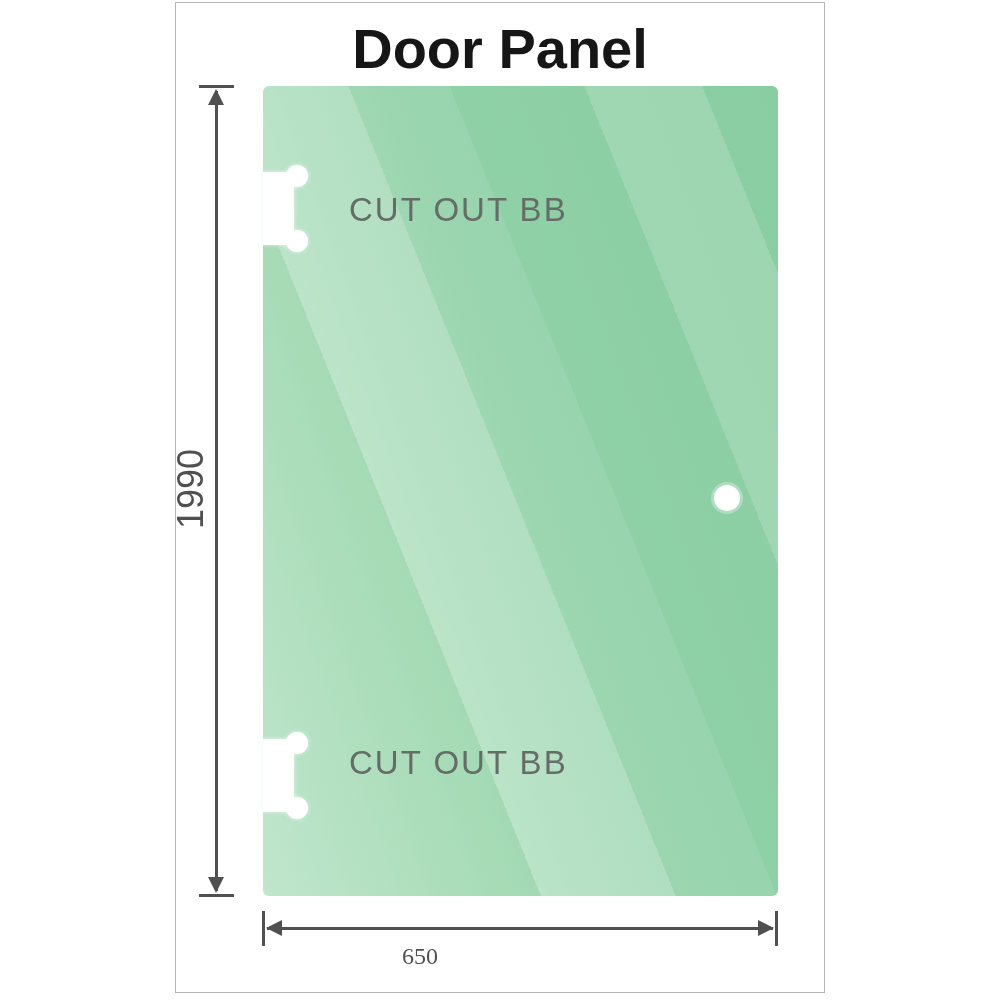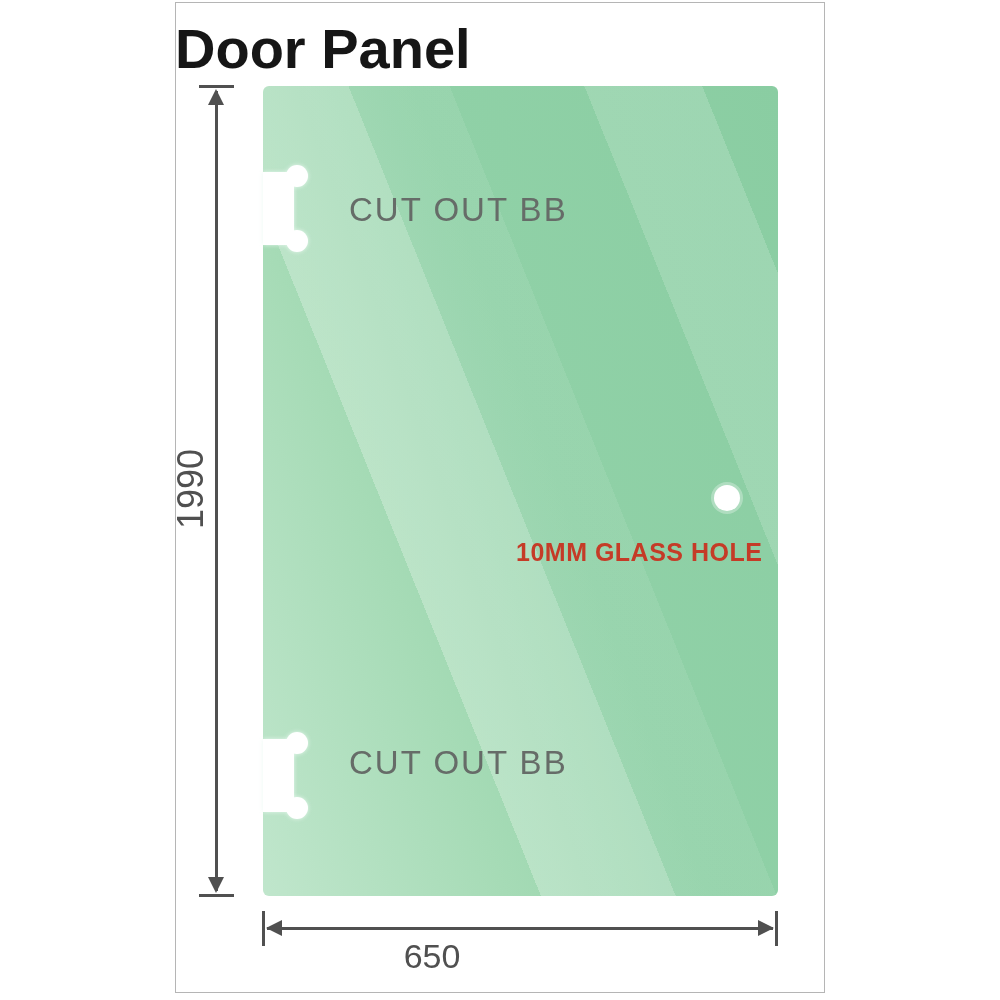--- a/index.html
+++ b/index.html
@@ -6,21 +6,21 @@
   .canvas{
     position:relative;width:1000px;height:1000px;background:#fff;overflow:hidden;
     font-family:"Liberation Sans", sans-serif;
   }
   .frame{
     position:absolute;left:175px;top:2px;width:648px;height:989px;
     border:1px solid var(--frame-border-gray,#b5b5b5);
   }
   .title{
     position:absolute;left:175px;top:18px;width:650px;margin:0;
-    font-size:56px;font-weight:bold;line-height:1.1;
+    text-align:center;font-size:56px;font-weight:bold;line-height:1.1;
     color:var(--title-black,#161616);letter-spacing:0px;
   }
   
   .glass{
     position:absolute;left:263px;top:86px;width:515px;height:810px;
     background:
       linear-gradient(68deg,
         rgba(255,255,255,0) 0%,
         rgba(255,255,255,0) 33%,
         rgba(255,255,255,0.26) 33%,
@@ -80,22 +80,22 @@
   }
   .hdim{position:absolute;left:262px;top:911px;width:516px;height:35px;}
   .hdim .cap-left{top:0;bottom:0;left:0;width:3px;}
   .hdim .cap-right{top:0;bottom:0;right:0;width:3px;}
   .hdim .hline{top:16px;height:3px;left:5px;right:5px;}
   .arr.left{left:4px;top:9px;border-top:8px solid transparent;border-bottom:8px solid transparent;
           border-right:16px solid var(--dimension-gray,#505050);}
   .arr.right{right:4px;top:9px;border-top:8px solid transparent;border-bottom:8px solid transparent;
           border-left:16px solid var(--dimension-gray,#505050);}
   .hdim-label{
-    position:absolute;left:432px;top:956px;transform:translate(-50%,-50%);
-    font-size:34px;color:var(--dimension-gray,#505050);white-space:nowrap;
+    position:absolute;left:420px;top:956px;transform:translate(-50%,-50%);
+    font-size:24px;color:var(--dimension-gray,#505050);white-space:nowrap;font-family:Liberation Serif, serif;
   }
 </style>
 </head>
 <body>
 
 <div class="canvas">
 
   <div class="frame"></div>
 
   <h1 class="title">Door Panel</h1>
@@ -113,21 +113,20 @@
       <div class="lobe t"></div>
       <div class="lobe b"></div>
     </div>
 
     <div class="cutout-label top">CUT OUT BB</div>
 
     <div class="cutout-label bottom">CUT OUT BB</div>
 
     <div class="hole"></div>
 
-    <div class="hole-label">10MM GLASS HOLE</div>
   </div>
 
   <div class="vdim">
     <div class="dim-part cap-top"></div>
     <div class="dim-part vline"></div>
     <div class="arr up"></div>
     <div class="arr down"></div>
     <div class="dim-part cap-bottom"></div>
   </div>
 

